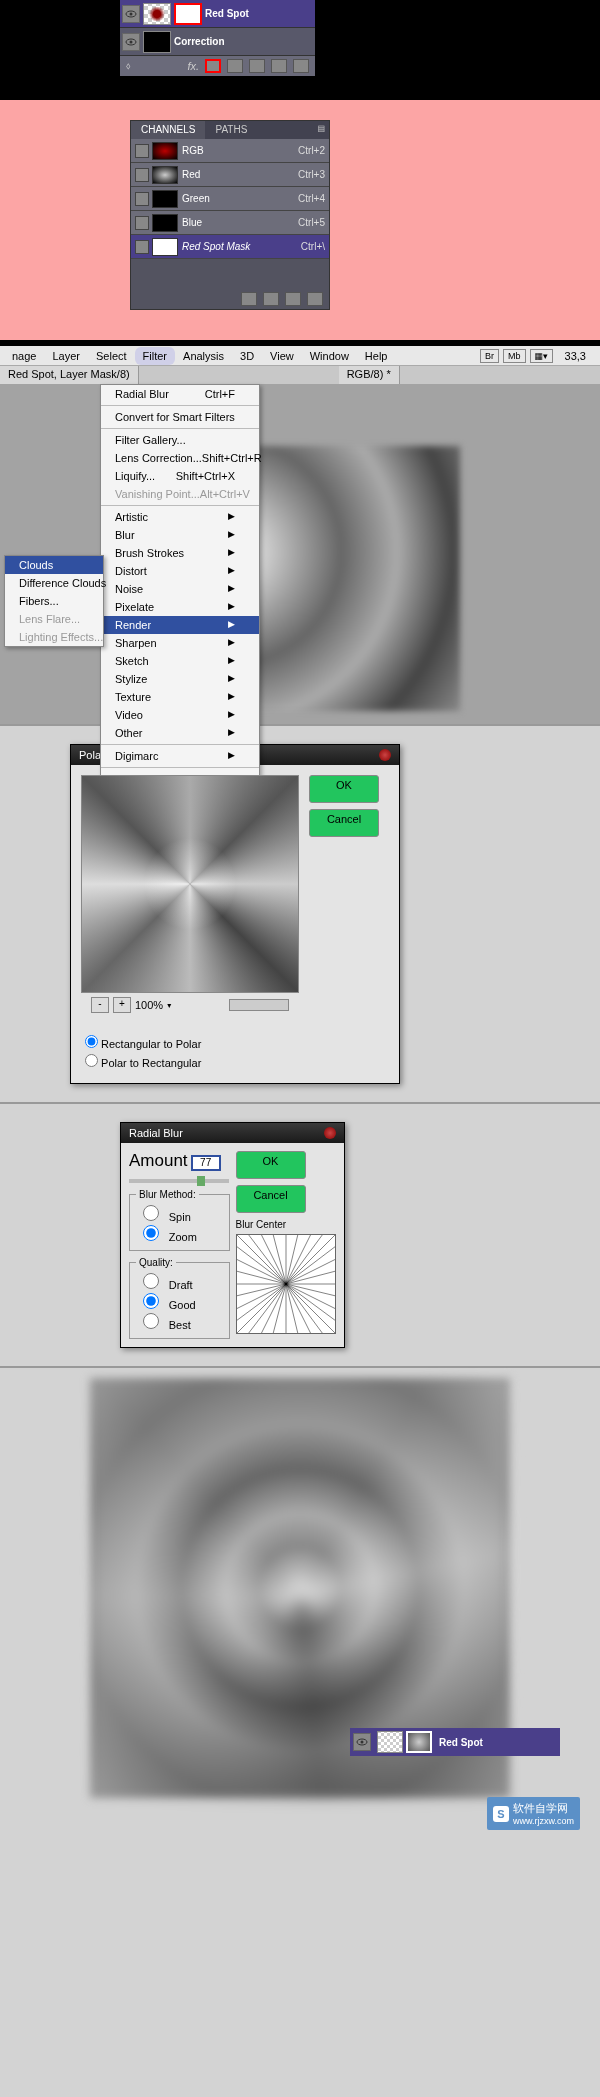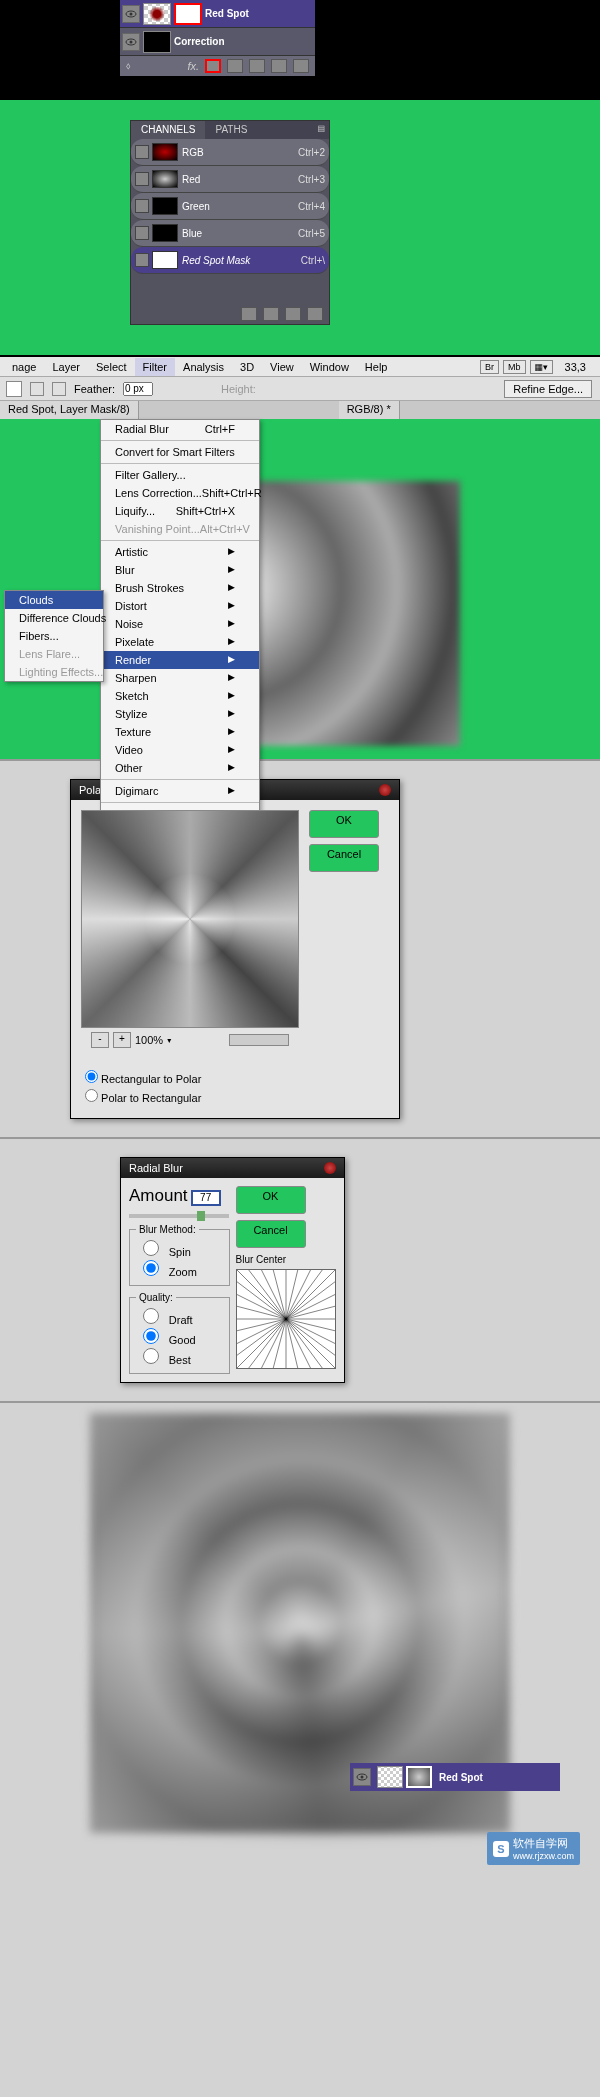--- a/index.html
+++ b/index.html
@@ -17,39 +17,39 @@
 .thumb.checker { background: repeating-conic-gradient(#ccc 0% 25%, #fff 0% 50%) 0/8px 8px; position: relative; }
 .thumb.checker::after { content: ''; position: absolute; inset: 3px; background: radial-gradient(circle, #8b0000 30%, transparent 65%); }
 .thumb.mask { background: #fff; border: 2px solid #ff0000; }
 .thumb.black { background: #000; }
 .layer-name { font-weight: bold; font-size: 10px; }
 .layers-bottom { background: #6a6a7a; height: 20px; display: flex; align-items: center; justify-content: flex-end; padding-right: 6px; gap: 6px; }
 .layers-bottom .btn { width: 16px; height: 14px; background: #888; border: 1px solid #555; }
 .layers-bottom .btn.red { border: 2px solid #ff0000; }
 
 
-.section2 { background: #22c55e; padding: 20px 0 30px 130px; }
+.section2 { background: #fca5a5; padding: 20px 0 30px 130px; }
 .channels-panel { width: 200px; background: #535360; border: 1px solid #333; }
 .channels-tab-bar { background: #424250; height: 18px; display: flex; position: relative; }
 .ch-tab { padding: 3px 10px; font-size: 10px; color: #ccc; }
 .ch-tab.active { background: #535360; color: #fff; }
 .ch-menu-icon { position: absolute; right: 4px; top: 3px; color: #ccc; font-size: 8px; }
-.channel-row { display: flex; align-items: center; height: 24px; border-bottom: 1px solid #444; padding: 13px 4px; background: #6d6d7a; border-radius: 12px; }
+.channel-row { display: flex; align-items: center; height: 24px; border-bottom: 1px solid #444; padding: 2px 4px; background: #6d6d7a; }
 .channel-row .shortcut { margin-left: auto; font-size: 10px; color: #ddd; }
 .channel-row .ch-name { color: #fff; font-size: 10px; margin-left: 4px; }
 .ch-thumb { width: 26px; height: 18px; border: 1px solid #333; margin-left: 3px; }
 .ch-eye { width: 14px; height: 14px; border: 1px solid #444; background: #888; }
 .channel-row.selected { background: #4a3f8a; }
 .channel-row.selected .ch-name { font-style: italic; }
 
 
-.section3 { background: #22c55e; border-top: 2px solid #000000; }
+.section3 { background: #a3a3a3; border-top: 6px solid #000000; }
 .menubar { background: #e8e8e8; height: 20px; display: flex; align-items: center; padding-left: 4px; gap: 0; border-bottom: 1px solid #aaa; }
 .menubar span { padding: 3px 8px; font-size: 11px; }
-.menubar span.open { background: #d0d0e8; }
+.menubar span.open { background: #d0d0e8; border-radius: 6px; }
 .menubar .right-tools { margin-left: auto; display: flex; gap: 4px; padding-right: 6px; align-items: center; }
 .toolbar2 { background: #e0e0e0; height: 24px; display: flex; align-items: center; padding-left: 6px; gap: 8px; border-bottom: 1px solid #aaa; font-size: 10px; }
 .toolbar2 input { width: 30px; height: 14px; font-size: 10px; }
 .toolbar2 .rbtn { margin-left: auto; background: #eee; border: 1px solid #888; padding: 2px 8px; margin-right: 8px; }
 .doctab-bar { background: #c8c8c8; height: 18px; display: flex; font-size: 10px; }
 .doctab { padding: 2px 8px; background: #d8d8d8; border-right: 1px solid #999; }
 .menu-dropdown { position: absolute; background: #f4f4f4; border: 1px solid #888; box-shadow: 2px 2px 4px rgba(0,0,0,.3); }
 .menu-item { padding: 3px 24px 3px 14px; font-size: 11px; display: flex; justify-content: space-between; white-space: nowrap; }
 .menu-item.disabled { color: #999; }
 .menu-item.highlight { background: #3050a0; color: #fff; }
@@ -191,29 +191,20 @@
     <span>3D</span>
     <span>View</span>
     <span>Window</span>
     <span>Help</span>
     <div class="right-tools">
       <span style="border:1px solid #888;padding:1px 4px;font-size:9px">Br</span>
       <span style="border:1px solid #888;padding:1px 4px;font-size:9px">Mb</span>
       <span style="border:1px solid #888;padding:1px 4px;font-size:9px">▦▾</span>
       <span>33,3</span>
     </div>
-  </div>
-  <div class="toolbar2">
-    <span style="width:16px;height:16px;border:1px solid #888;background:#fff"></span>
-    <span style="width:14px;height:14px;border:1px solid #888"></span>
-    <span style="width:14px;height:14px;border:1px solid #888"></span>
-    <span>Feather:</span>
-    <input value="0 px" style="">
-    <span style="color:#999;margin-left:60px">Height:</span>
-    <span class="rbtn">Refine Edge...</span>
   </div>
   <div class="doctab-bar">
     <span class="doctab">Red Spot, Layer Mask/8)</span>
     <span class="doctab" style="margin-left:200px">RGB/8) *</span>
   </div>
   <div class="section3-body">
     <div class="clouds-bg"></div>
     <div class="menu-dropdown" style="left:100px;top:0;width:160px">
       <div class="menu-item">
           <span>Radial Blur</span>

